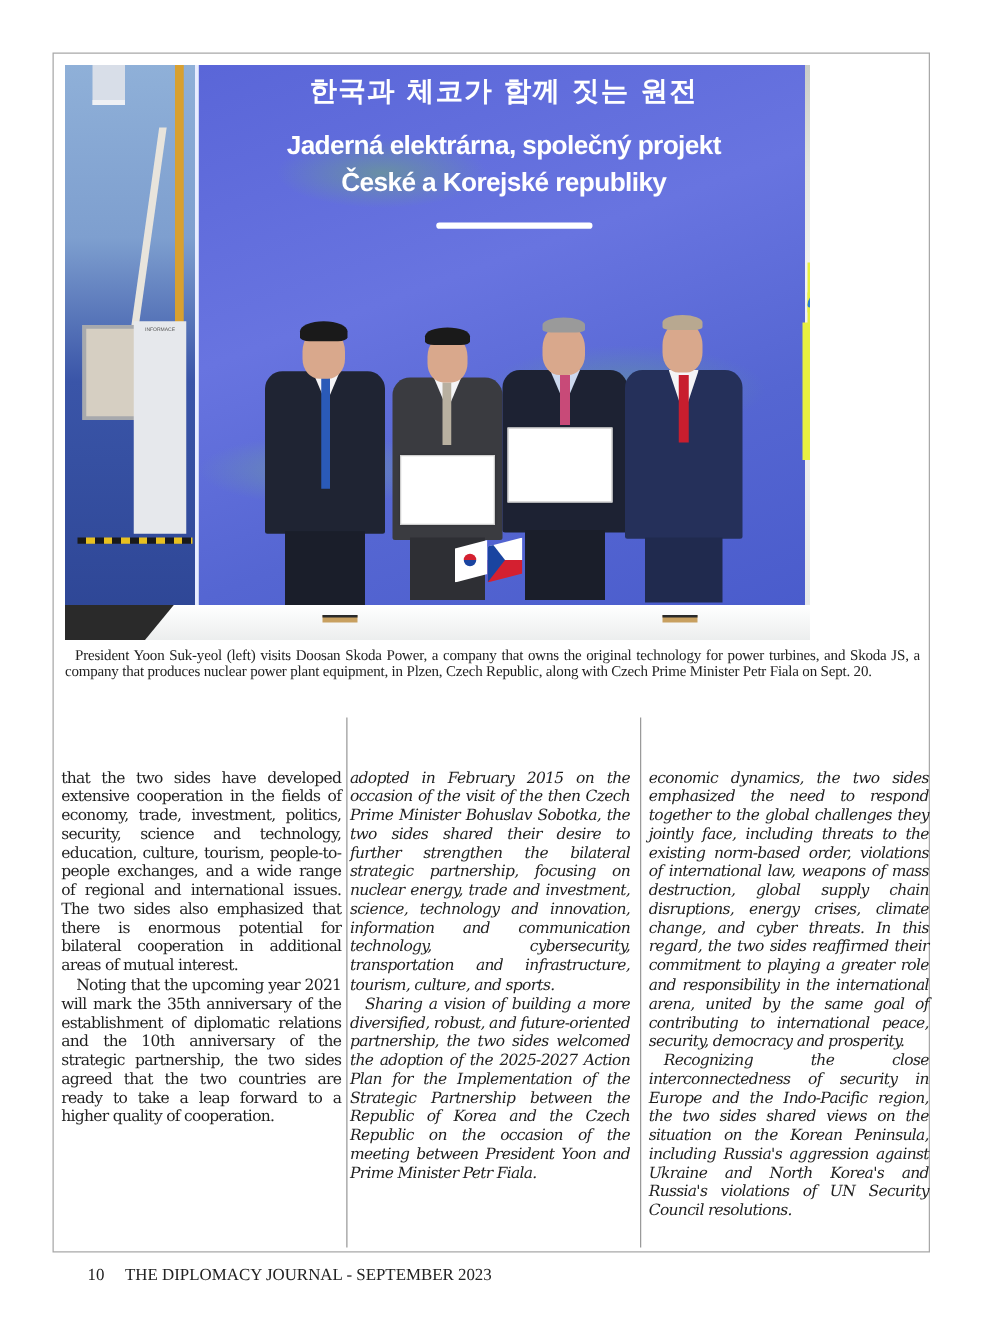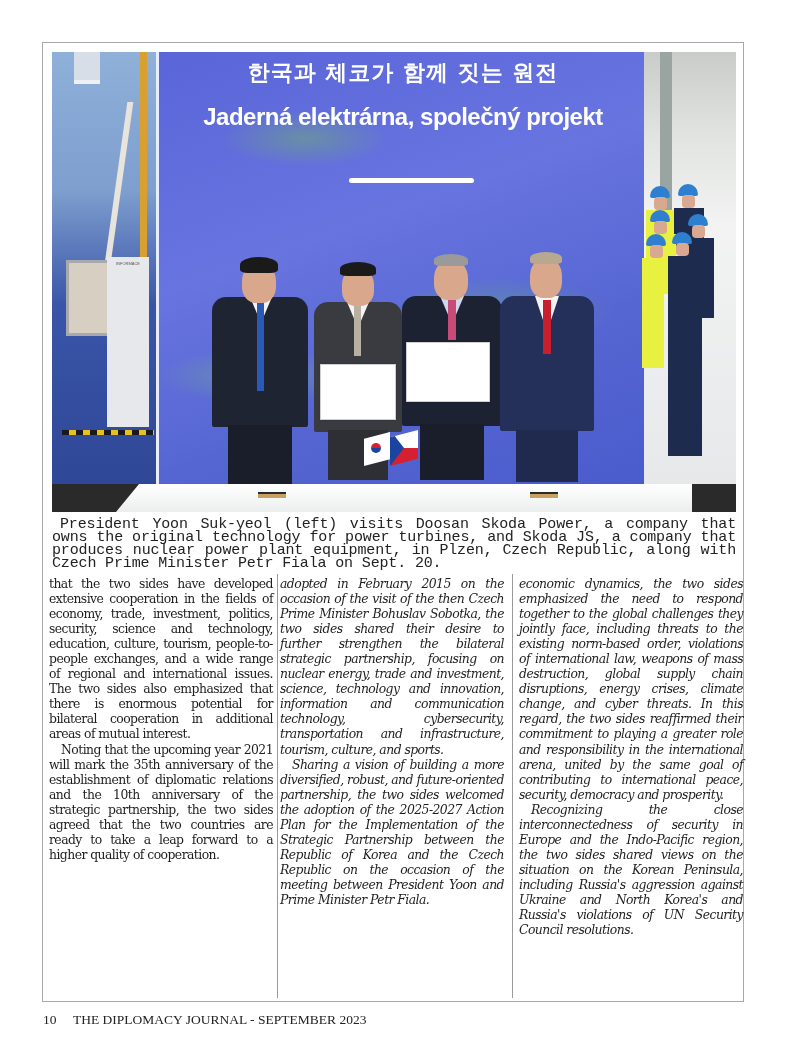--- a/index.html
+++ b/index.html
@@ -1,38 +1,38 @@
 <!DOCTYPE html>
 <html><head>
   <meta charset="utf-8">
   <style>
     html, body { margin: 0; padding: 0; background: #ffffff; }
     body { width: 792px; height: 1059px; position: relative; overflow: hidden; font-family: "Liberation Serif", serif; color: #222; }
 
     .frame { position: absolute; left: 42px; top: 42px; width: 702px; height: 960px; border: 1px solid #a8a8a8; box-sizing: border-box; }
 
     
-    .photo { position: absolute; left: 52px; top: 52px; width: 684px; height: 460px; overflow: hidden; background: #6f8fc8; }
+    .photo { position: absolute; left: 52px; top: 52px; width: 596px; height: 460px; overflow: hidden; background: #6f8fc8; }
     .left-bg { position: absolute; left: 0; top: 0; width: 104px; height: 460px; background: linear-gradient(180deg, #8fb0d8 0%, #7e9fcf 30%, #3a55a8 55%, #2d4594 100%); }
     .left-window { position: absolute; left: 22px; top: 0; width: 26px; height: 28px; background: #d8dee8; border-bottom: 4px solid #eef0f4; }
     .left-rail { position: absolute; left: 88px; top: 0; width: 7px; height: 300px; background: #d8a030; }
     .left-stair { position: absolute; left: 62px; top: 50px; width: 6px; height: 190px; background: #e8e4dc; transform: skewX(-8deg); }
     .info-board { position: absolute; left: 55px; top: 205px; width: 42px; height: 170px; background: #e6e8ec; }
     .info-board-title { position: absolute; left: 0; right: 0; top: 4px; font-family: "Liberation Sans", sans-serif; font-size: 4px; color: #555; text-align: center; }
     .info-frame { position: absolute; left: 14px; top: 208px; width: 40px; height: 70px; background: #d6cfc2; border: 3px solid #a7a9ad; }
     .hazard { position: absolute; left: 10px; top: 378px; width: 92px; height: 5px; background: repeating-linear-gradient(90deg, #1a1a1a 0 7px, #e8c020 7px 14px); }
     .screen { position: absolute; left: 104px; top: 0; width: 488px; height: 432px;
       background:
         radial-gradient(ellipse 120px 40px at 30% 20%, rgba(110,170,120,0.55), transparent 70%),
         radial-gradient(ellipse 160px 50px at 70% 60%, rgba(100,170,130,0.45), transparent 70%),
         radial-gradient(ellipse 140px 40px at 20% 75%, rgba(120,180,130,0.45), transparent 70%),
         linear-gradient(160deg, #5a66d8 0%, #6874e0 40%, #5566d2 70%, #4a5ccc 100%);
       border-left: 3px solid #e8ecff; }
     .screen-ko { position: absolute; left: 0; right: 0; top: 6px; text-align: center; color: #ffffff; font-family: "DejaVu Sans", sans-serif; font-weight: bold; font-size: 22px; letter-spacing: 1px; }
-    .screen-cz { position: absolute; left: 0; right: 0; top: 50px; text-align: center; color: #ffffff; font-family: "Liberation Sans", sans-serif; font-weight: bold; font-size: 24px; line-height: 30px; letter-spacing: -0.5px; }
+    .screen-cz { position: absolute; left: 0; right: 0; top: 50px; text-align: center; color: #ffffff; font-family: "Liberation Sans", sans-serif; font-weight: bold; font-size: 21px; line-height: 30px; letter-spacing: -0.5px; }
     .screen-bar { position: absolute; left: 190px; top: 126px; width: 125px; height: 5px; background: #ffffff; border-radius: 3px; }
     .screen-date { position: absolute; left: 0; right: 0; top: 140px; text-align: center; color: #ffffff; font-family: "Liberation Sans", sans-serif; font-size: 12px; }
     .right-bg { position: absolute; left: 592px; top: 0; width: 92px; height: 432px; background: linear-gradient(180deg, #c9ccc8 0%, #e2e4e2 20%, #f2f3f2 40%, #e6e8ea 100%); }
     .right-beam { position: absolute; left: 608px; top: 0; width: 12px; height: 200px; background: #9aa4a0; }
     .worker { position: absolute; }
     .worker .helmet { position: absolute; left: 0; top: 0; width: 20px; height: 12px; background: #2f7fd0; border-radius: 10px 10px 2px 2px; }
     .worker .face { position: absolute; left: 4px; top: 11px; width: 13px; height: 13px; background: #d8a890; border-radius: 4px; }
     .worker .body { position: absolute; left: -4px; top: 24px; width: 30px; background: #1d2b4e; }
     .worker .body.hiviz { background: #e8f040; }
     .stage { position: absolute; left: 0; top: 432px; width: 684px; height: 28px; background: #2a2a2a; }
@@ -47,34 +47,34 @@
     .person .shirt { position: absolute; background: #f4f4f6; clip-path: polygon(0 0, 100% 0, 50% 100%); }
     .person .tie { position: absolute; }
     .person .legs { position: absolute; }
     .doc { position: absolute; background: #ffffff; border: 1px solid #cfcfcf; box-shadow: 0 0 2px rgba(0,0,0,0.2); }
     .flag-kr { position: absolute; left: 312px; top: 380px; width: 26px; height: 34px; background: #ffffff; clip-path: polygon(0 20%, 100% 0, 100% 80%, 0 100%); }
     .flag-kr::after { content: ""; position: absolute; left: 7px; top: 11px; width: 10px; height: 10px; border-radius: 50%; background: linear-gradient(180deg, #d42030 50%, #1a44a0 50%); }
     .flag-cz { position: absolute; left: 338px; top: 378px; width: 28px; height: 36px; background: linear-gradient(180deg, #ffffff 50%, #d42030 50%); clip-path: polygon(0 20%, 100% 0, 100% 80%, 0 100%); }
     .flag-cz::after { content: ""; position: absolute; left: 0; top: 0; width: 14px; height: 36px; background: #1a44a0; clip-path: polygon(0 0, 100% 50%, 0 100%); }
 
     
-    .caption { position: absolute; left: 52px; top: 518px; width: 684px; font-family: Liberation Mono, monospace; font-size: 15px; line-height: 13px; color: #222; text-align: justify; text-indent: 8px; letter-spacing: -0.15px; }
+    .caption { position: absolute; left: 52px; top: 518px; width: 684px; font-family: Liberation Serif, serif; font-size: 12px; line-height: 13px; color: #222; text-align: justify; text-indent: 8px; letter-spacing: -0.15px; }
 
     
     .col { position: absolute; top: 576px; width: 224px; font-family: "DejaVu Serif", serif; font-size: 12.4px; line-height: 15.05px; color: #1e1e1e; text-align: justify; letter-spacing: -0.55px; }
     .col p { margin: 0; text-indent: 12px; }
-    .col p.cont { text-indent: 0; }
+    .col p.cont { text-indent: 0; margin-top: 38px; }
     .col-1 { left: 49px; }
     .col-2 { left: 280px; font-style: italic; }
     .col-3 { left: 519px; font-style: italic; }
     .col-rule { position: absolute; top: 574px; width: 1px; height: 424px; background: #9a9a9a; }
 
     
     .footer { position: absolute; left: 43px; top: 1012px; font-family: "Liberation Serif", serif; font-size: 13.5px; color: #222; }
-    .footer .page-num { display: inline-block; width: 30px; }
+    .footer .page-num { display: inline-block; width: 30px; margin-left: 27px; }
   </style>
 </head>
 <body>
 
 <div class="frame"></div>
 
 <div class="photo">
   <div class="left-bg"></div>
   <div class="left-window"></div>
   <div class="left-rail"></div>
@@ -82,20 +82,21 @@
   <div class="info-frame"></div>
   <div class="info-board">
     <div class="info-board-title">INFORMACE</div>
   </div>
   <div class="hazard"></div>
 
   <div class="screen">
     <div class="screen-ko">한국과 체코가 함께 짓는 원전</div>
     <div class="screen-cz">
       <div>Jaderná elektrárna, společný projekt</div>
+      <div>České a Korejské republiky</div>
     </div>
     <div class="screen-bar"></div>
   </div>
 
   <div class="right-bg"></div>
   <div class="right-beam"></div>
 
   <div class="worker" style="left:598px;top:134px;">
     <div class="helmet"></div>
       <div class="face"></div>

